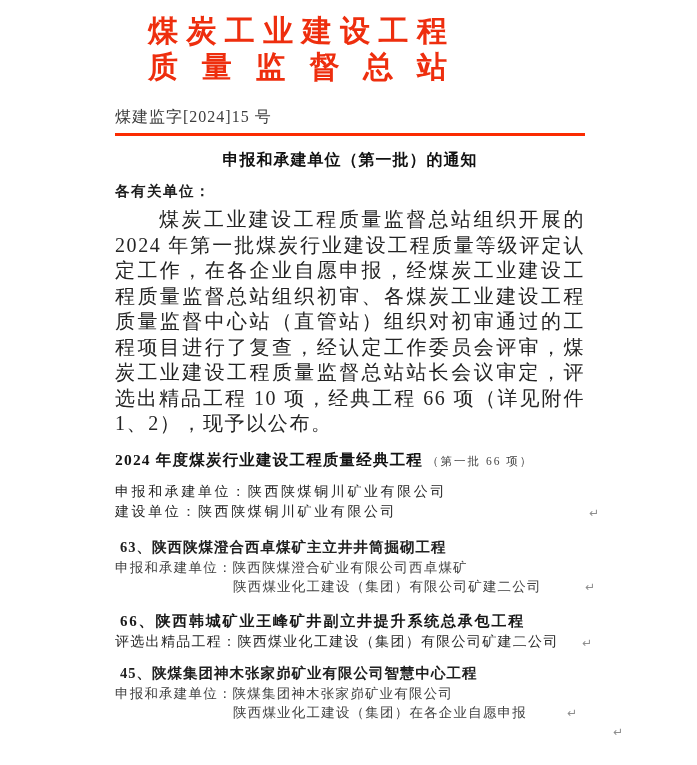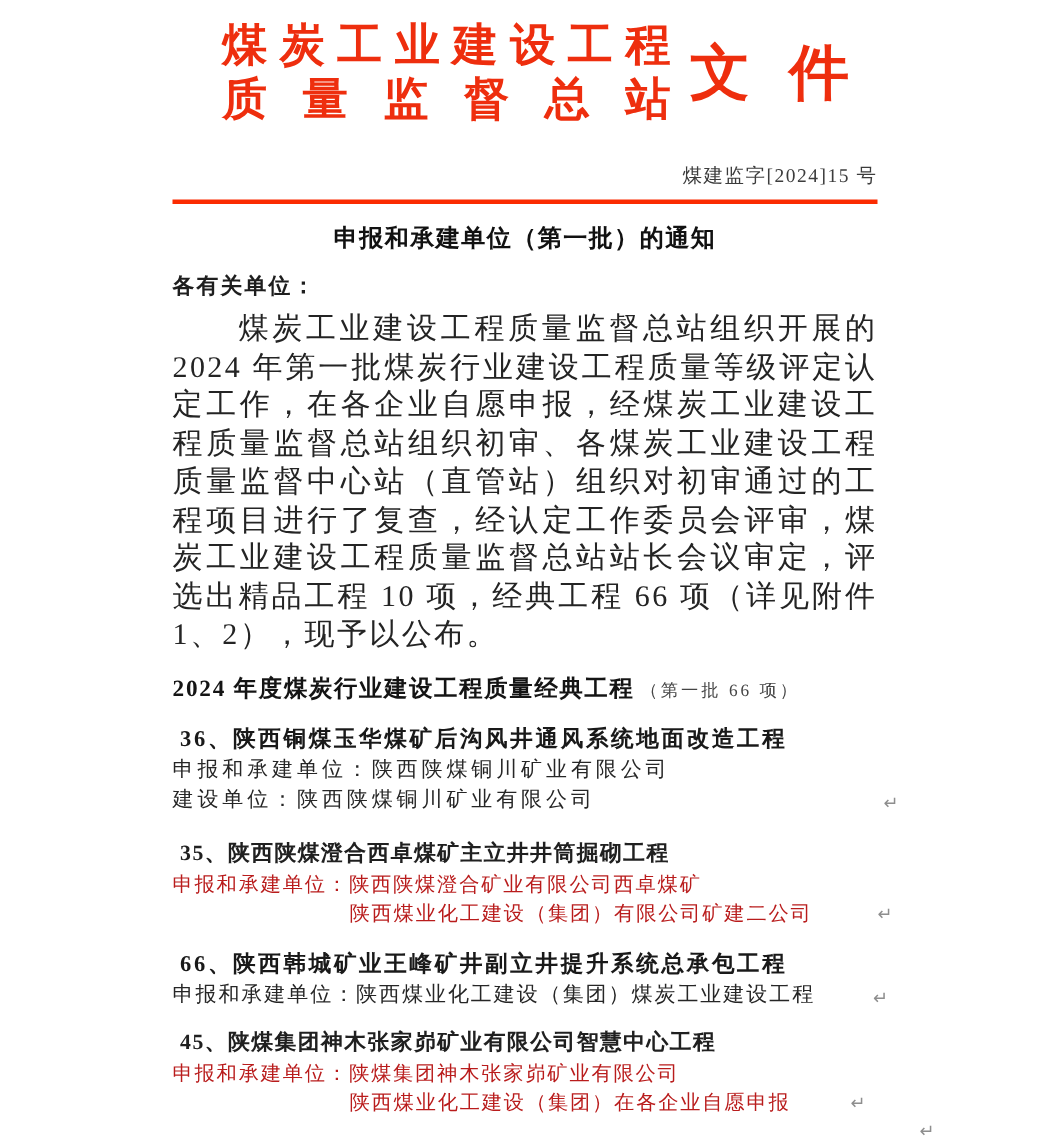--- a/index.html
+++ b/index.html
@@ -18,21 +18,21 @@
   .letterhead{display:flex;align-items:center;padding-top:13px;padding-left:33px;}
   .org-name{width:299px;}
   .org-line{
     font-weight:bold;color:var(--red-text);font-size:30px;line-height:36px;
     text-align:justify;text-align-last:justify;
   }
   .doc-word{
     color:var(--red-text);font-weight:bold;font-size:40px;line-height:46px;
     margin-left:13px;letter-spacing:8px;white-space:nowrap;
   }
-  .doc-number{margin-top:24px;text-align:right;font-size:13px;letter-spacing:1px;color:#3c3c3c;line-height:15px;}
+  .doc-number{margin-top:24px;text-align:left;font-size:16px;letter-spacing:1px;color:#3c3c3c;line-height:15px;}
   .red-rule{margin-top:9px;height:3px;background:var(--red-rule);}
 
   
   .doc-title{margin-top:10px;text-align:center;font-weight:bold;font-size:16px;line-height:27px;letter-spacing:1px;color:#111;}
 
   .salutation{margin-top:8px;font-size:14.5px;font-weight:600;letter-spacing:1.5px;line-height:20px;color:#1e1e1e;}
 
   .body-paragraph{
     margin-top:6px;font-size:20px;line-height:25.5px;letter-spacing:1.6px;
     text-align:justify;text-indent:2.2em;color:#242424;
@@ -45,21 +45,21 @@
 
   
   .project{position:relative;}
   .project-title{font-weight:bold;white-space:nowrap;padding-left:5px;}
   .project-line{white-space:nowrap;}
   .project-line.cont{padding-left:118px;}
 
   .project.style-a .project-title{font-size:15px;letter-spacing:1.8px;line-height:22px;color:#191919;}
   .project.style-a .project-line{font-size:14px;line-height:20px;color:#262626;}
   .project.style-b .project-title{font-size:14.5px;letter-spacing:1px;line-height:21px;color:#202020;}
-  .project.style-b .project-line{font-size:13.5px;letter-spacing:1.2px;line-height:19px;color:#b91c1c;}
+  .project.style-b .project-line{font-size:13.5px;letter-spacing:1.2px;line-height:19px;color:#404040;}
 
   .p36{margin-top:10px}
   .p41{margin-top:15px}
   .p43{margin-top:14px}
   .p45{margin-top:11px}
   .p46{margin-top:19px}
 
   .p36 .project-line{letter-spacing:2.6px;}
   .p43 .project-line{letter-spacing:1.3px;}
   .p46 .project-line{letter-spacing:1.4px;}
@@ -78,57 +78,55 @@
 <body>
 
 <div class="page">
   <div class="content">
 
     <div class="letterhead">
       <div class="org-name">
         <div class="org-line">煤炭工业建设工程</div>
         <div class="org-line">质 量 监 督 总 站</div>
       </div>
-      <div class="doc-word">文 件</div>
     </div>
 
     <div class="doc-number">煤建监字[2024]15 号</div>
 
     <div class="red-rule"></div>
 
     <div class="doc-title">
       <div>申报和承建单位（第一批）的通知</div>
     </div>
 
     <div class="salutation">各有关单位：</div>
 
     <div class="body-paragraph">煤炭工业建设工程质量监督总站组织开展的 2024 年第一批煤炭行业建设工程质量等级评定认定工作，在各企业自愿申报，经煤炭工业建设工程质量监督总站组织初审、各煤炭工业建设工程质量监督中心站（直管站）组织对初审通过的工程项目进行了复查，经认定工作委员会评审，煤炭工业建设工程质量监督总站站长会议审定，评选出精品工程 10 项，经典工程 66 项（详见附件 1、2），现予以公布。</div>
 
     <div class="section-heading">
       <span class="main">2024 年度煤炭行业建设工程质量经典工程</span>
       <span class="suffix">（第一批 66 项）</span>
     </div>
 
     <div class="project style-a p36">
-      <div class="project-title">36、陕西铜煤玉华煤矿后沟风井通风系统地面改造工程</div>
       <div class="project-line">申报和承建单位：陕西陕煤铜川矿业有限公司</div>
       <div class="project-line">建设单位：陕西陕煤铜川矿业有限公司</div>
       <span class="return-mark">↵</span>
     </div>
 
     <div class="project style-b p41">
-      <div class="project-title">35、陕西陕煤澄合西卓煤矿主立井井筒掘砌工程</div>
+      <div class="project-title">63、陕西陕煤澄合西卓煤矿主立井井筒掘砌工程</div>
       <div class="project-line">申报和承建单位：陕西陕煤澄合矿业有限公司西卓煤矿</div>
       <div class="project-line cont">陕西煤业化工建设（集团）有限公司矿建二公司</div>
       <span class="return-mark">↵</span>
     </div>
 
     <div class="project style-a p43">
       <div class="project-title">66、陕西韩城矿业王峰矿井副立井提升系统总承包工程</div>
-      <div class="project-line">申报和承建单位：陕西煤业化工建设（集团）煤炭工业建设工程</div>
+      <div class="project-line">评选出精品工程：陕西煤业化工建设（集团）有限公司矿建二公司</div>
       <span class="return-mark">↵</span>
     </div>
 
     <div class="project style-b p45">
       <div class="project-title">45、陕煤集团神木张家峁矿业有限公司智慧中心工程</div>
       <div class="project-line">申报和承建单位：陕煤集团神木张家峁矿业有限公司</div>
       <div class="project-line cont">陕西煤业化工建设（集团）在各企业自愿申报</div>
       <span class="return-mark">↵</span>
     </div>
 

